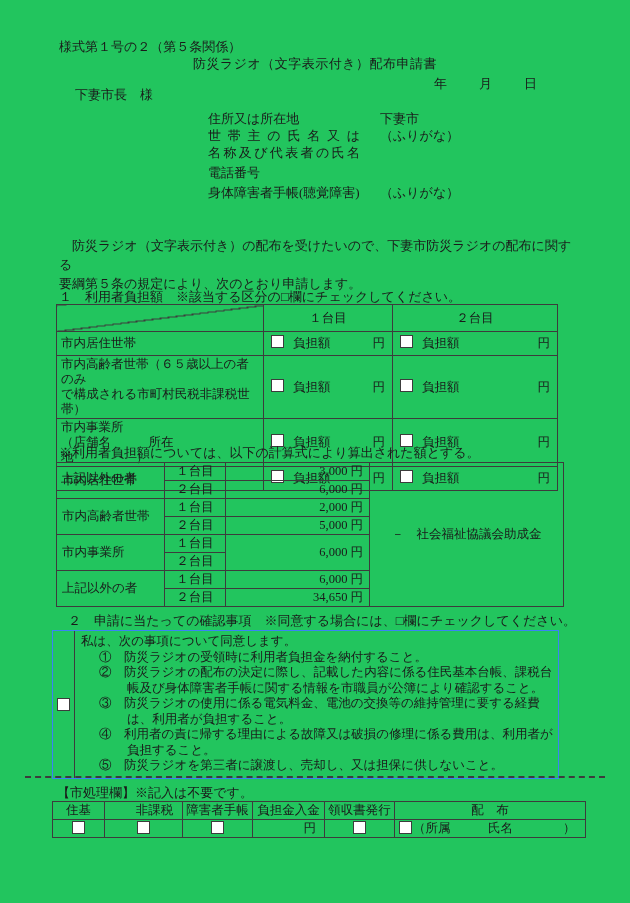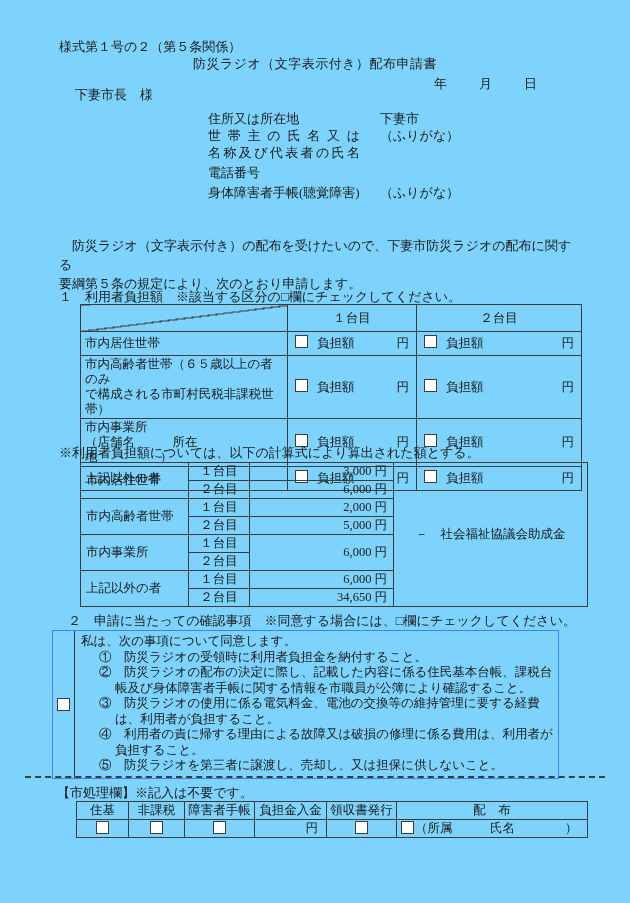--- a/index.html
+++ b/index.html
@@ -1,17 +1,17 @@
 <!DOCTYPE html>
 <html><head>
 <meta charset="utf-8">
 <style>
   html,body{margin:0;padding:0;background:#ffffff;}
   .page{
-    position:relative;width:630px;height:903px;background:#7dd3fc;
+    position:relative;width:630px;height:903px;background:#22c55e;
     font-family:"Liberation Serif","DejaVu Serif",serif;
     color:#1a1a1a;font-size:13px;overflow:hidden;
   }
   .abs{position:absolute;}
   
   .form-no{left:59px;top:38px;}
   .doc-title{left:0;right:0;top:55px;text-align:center;letter-spacing:.5px;}
   .date-line{right:93px;top:75px;}
   .date-line span{display:inline-block;}
   .date-sep{width:32px;}
@@ -24,21 +24,21 @@
   .fval{margin-left:20px;}
   .mt3{margin-top:3px;}
   
   .request{left:59px;top:236px;width:522px;line-height:19px;}
   .req1{text-indent:13px;}
   
   .s1-head{left:59px;top:288px;}
   .note{left:59px;top:444px;}
   .s2-head{left:68px;top:612px;}
   
-  table{border-collapse:collapse;table-layout:fixed;margin-left:24px;}
+  table{border-collapse:collapse;table-layout:fixed;}
   td{border:1px solid #3c3c3c;padding:0;vertical-align:middle;overflow:hidden;}
   .t1{left:56px;top:304px;width:500px;font-size:12.5px;}
   .t1 .c-label{width:206px;}
   .t1 .c-u1{width:128px;}
   .t1 .c-u2{width:164px;}
   .t1 .hrow td{height:26px;text-align:center;}
   .t1 .diag{
     background:linear-gradient(to bottom right,
       transparent calc(50% - .6px),#3c3c3c calc(50% - .6px),
       #3c3c3c calc(50% + .6px),transparent calc(50% + .6px));
@@ -55,27 +55,27 @@
   .t2 .cat{padding-left:5px;text-align:left;}
   .t2 .unit{text-align:center;}
   .t2 .price{text-align:right;padding-right:6px;}
   .t2 .big{text-align:center;}
   
   .agree{left:52px;top:630px;width:505px;display:flex;border:1px solid #3b82f6;font-size:12.5px;}
   .agree-cb-col{width:21px;border-right:1px solid #3c3c3c;display:flex;align-items:center;justify-content:center;flex:none;}
   .agree-text{flex:1;padding:3px 2px 4px 0;line-height:15.5px;white-space:nowrap;}
   .al-intro{margin-left:6px;}
   .al-item{margin-left:24px;}
-  .al-cont{margin-left:40px;}
+  .al-cont{margin-left:52px;}
   
   .dash{left:25px;top:776px;width:580px;border-top:2px dashed #3c3c3c;height:0;}
   .proc-head{left:57px;top:784px;}
   .t3{left:52px;top:801px;width:505px;font-size:12.5px;}
   .t3 td{height:17px;text-align:center;}
-  .t3 .c1{width:51px;} .t3 .c2{width:55px;} .t3 .c3{width:69px;}
+  .t3 .c1{width:51px;} .t3 .c2{width:55px;padding-left:22px;} .t3 .c3{width:69px;}
   .t3 .c4{width:71px;} .t3 .c5{width:69px;} .t3 .c6{width:190px;}
   .t3 .yencell{text-align:right;padding-right:8px;}
   .t3 .distcell{text-align:left;padding-left:4px;white-space:nowrap;}
   .t3 .distcell .cb{vertical-align:-2px;margin-right:1px;}
 </style>
 </head>
 <body>
 
 <div class="page">
 

